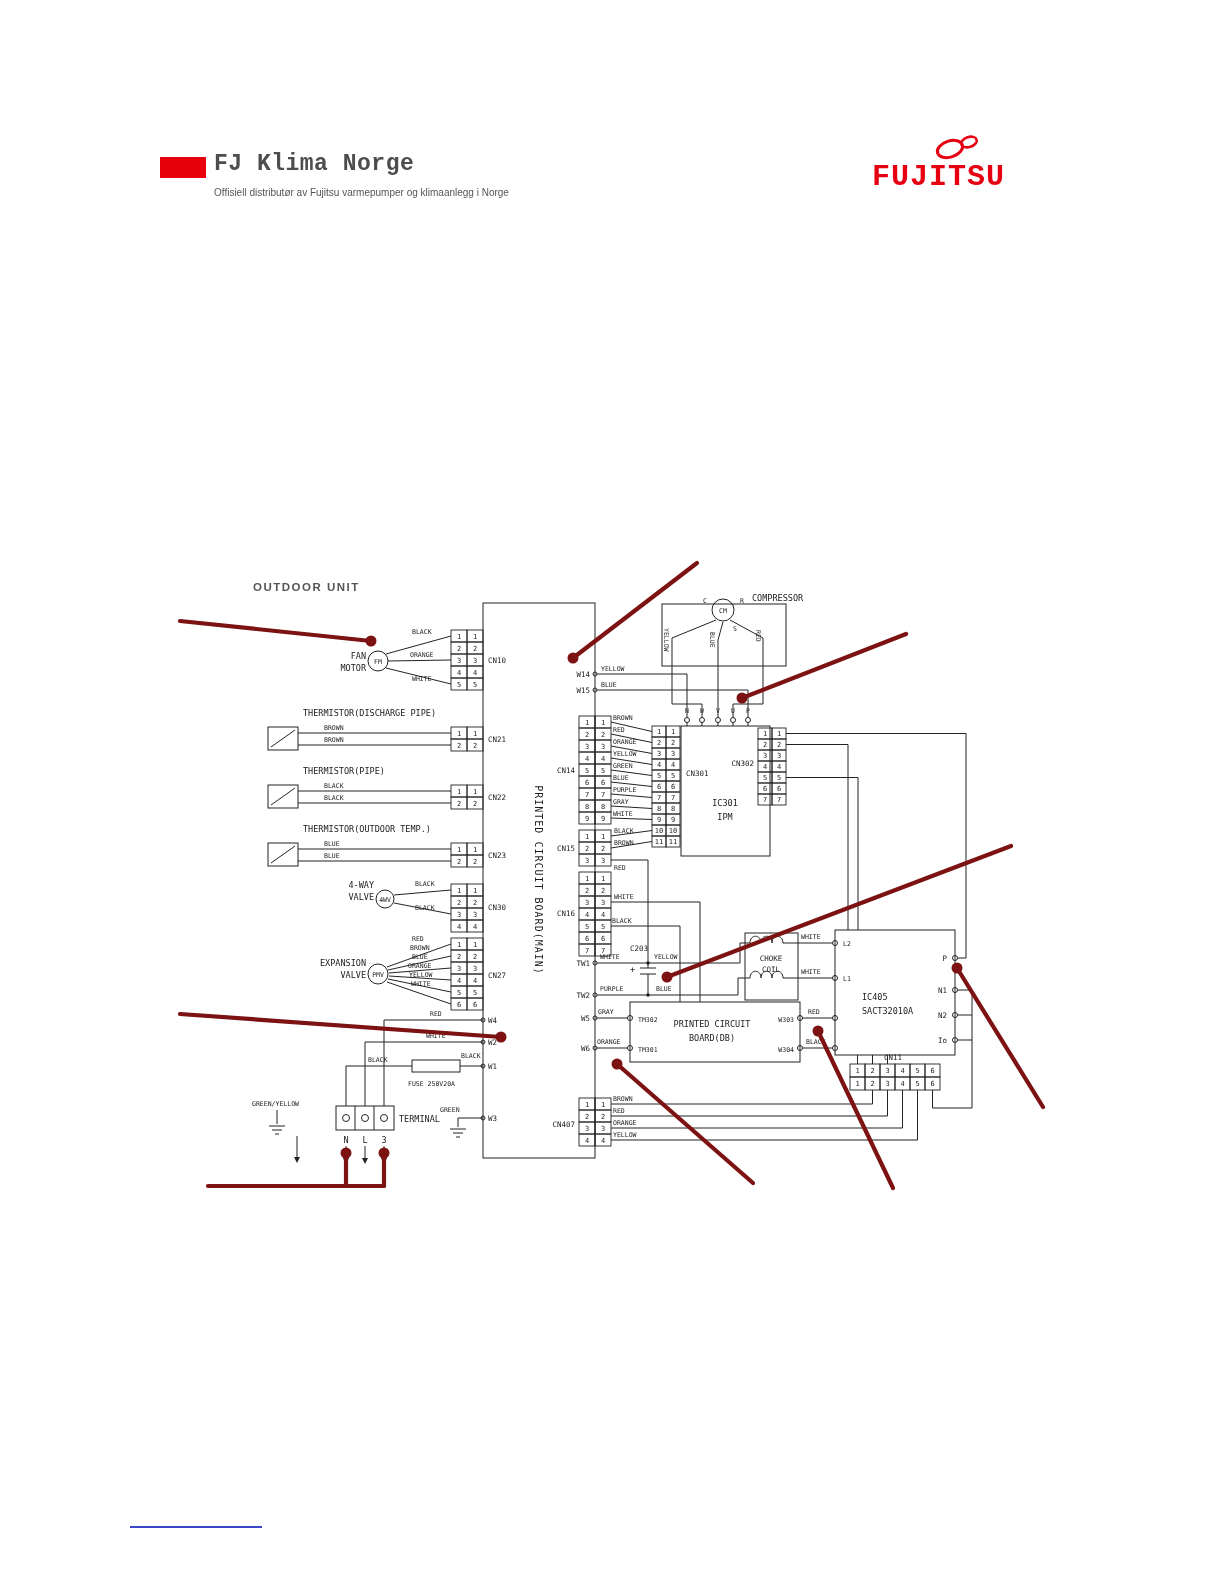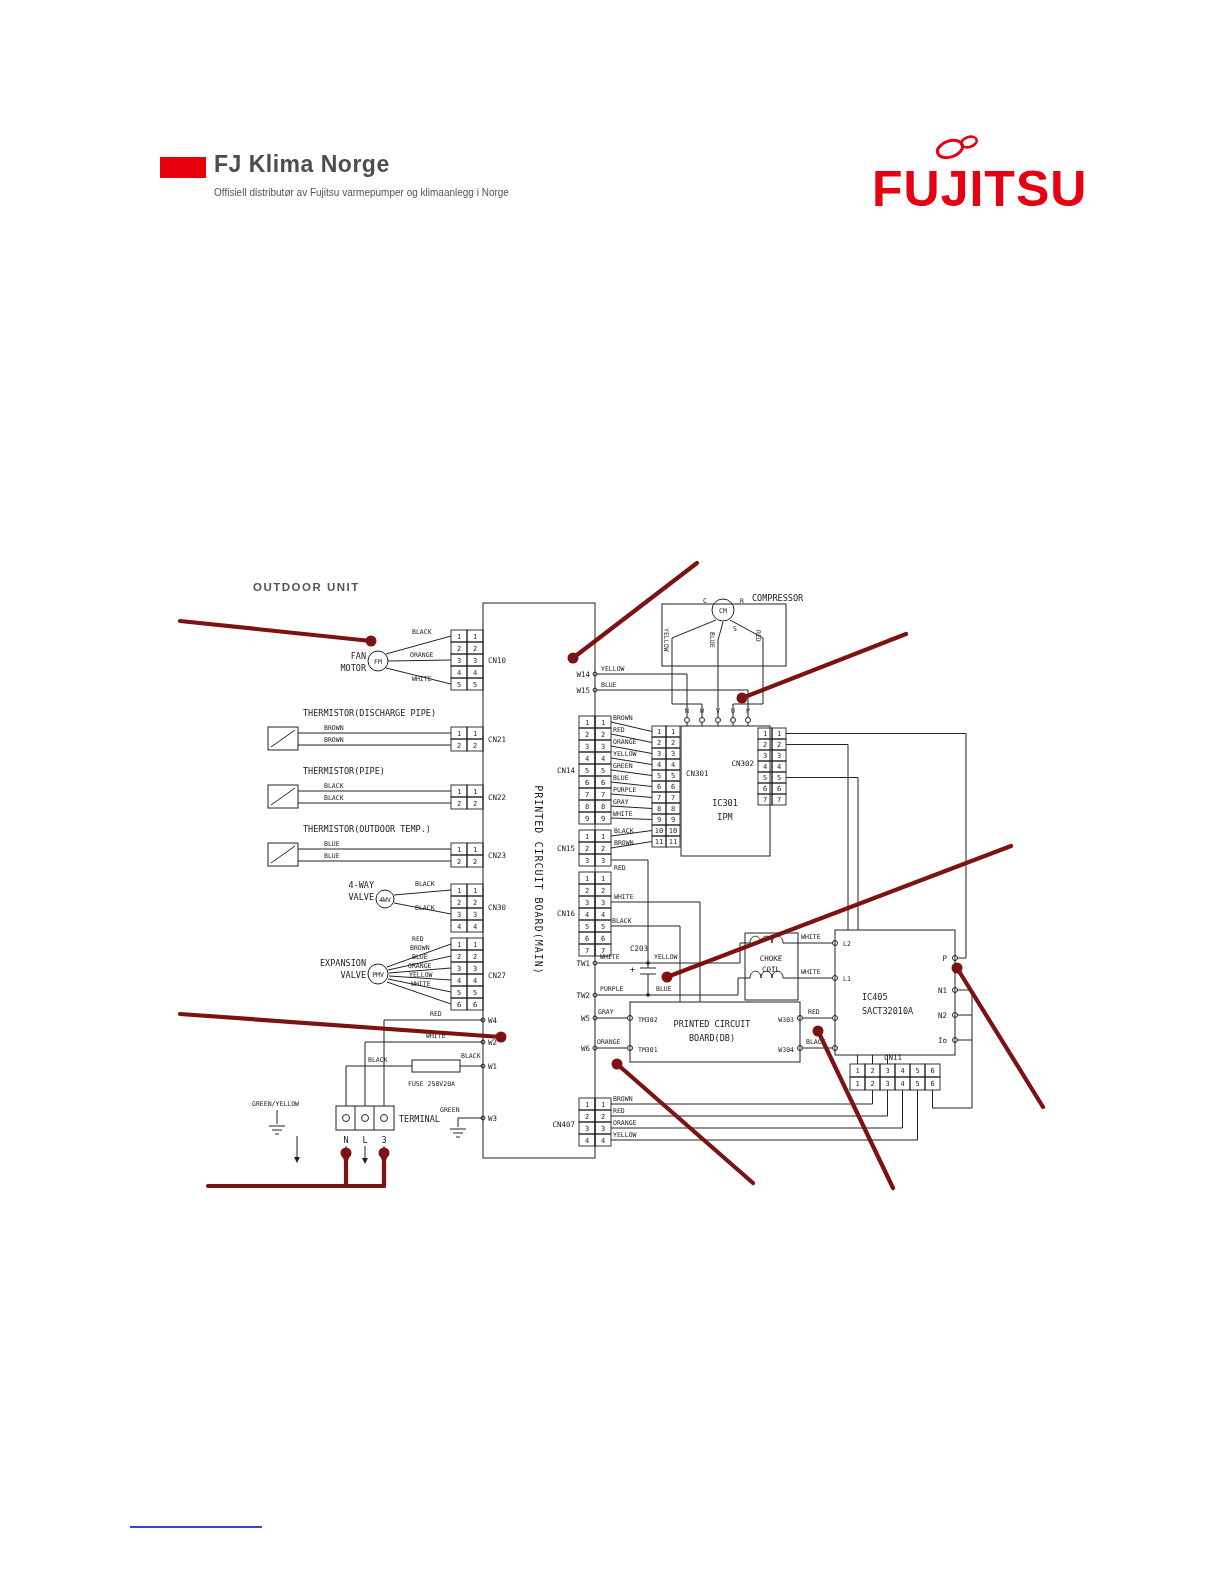--- a/index.html
+++ b/index.html
@@ -1,21 +1,21 @@
 <!DOCTYPE html>
 <html><head>
 <meta charset="utf-8">
 <style>
   html,body{margin:0;padding:0;background:#ffffff;}
   body{width:1224px;height:1584px;position:relative;font-family:"Liberation Sans",sans-serif;}
   .page{position:absolute;inset:0;background:#fff;}
   .hdr-block{position:absolute;left:160px;top:157px;width:46px;height:21px;background:#e8000d;}
-  .hdr-brand{position:absolute;left:214px;top:151px;font-size:23px;font-weight:bold;color:#4d4d50;letter-spacing:.5px;}
+  .hdr-brand{position:absolute;left:214px;top:151px;font-size:23px;font-weight:bold;color:#4d4d50;letter-spacing:.5px;font-family:Liberation Mono, monospace;}
   .hdr-tag{position:absolute;left:214px;top:187px;font-size:10px;color:#55555a;}
-  .fujitsu{position:absolute;left:872px;top:160px;color:#e60012;font-size:50px;font-weight:bold;letter-spacing:1px;}
+  .fujitsu{position:absolute;left:872px;top:160px;color:#e60012;font-size:30px;font-weight:bold;letter-spacing:1px;font-family:Liberation Mono, monospace;}
   .fj-mark{position:absolute;left:928px;top:132px;}
   svg.diagram{position:absolute;left:0;top:0;}
   svg text{font-family:"DejaVu Sans Mono",monospace;fill:#1b1b1b;}
   .t-title{font-family:"Liberation Sans",sans-serif;font-weight:bold;fill:#555;font-size:11.5px;letter-spacing:1.5px;}
   .lbl{font-size:8.5px;}
   .wire{font-size:6.5px;}
   .cn{font-size:7.5px;}
   .pin{font-size:7px;text-anchor:middle;}
   .sym{font-size:6.5px;text-anchor:middle;}
   .mid{text-anchor:middle;}

